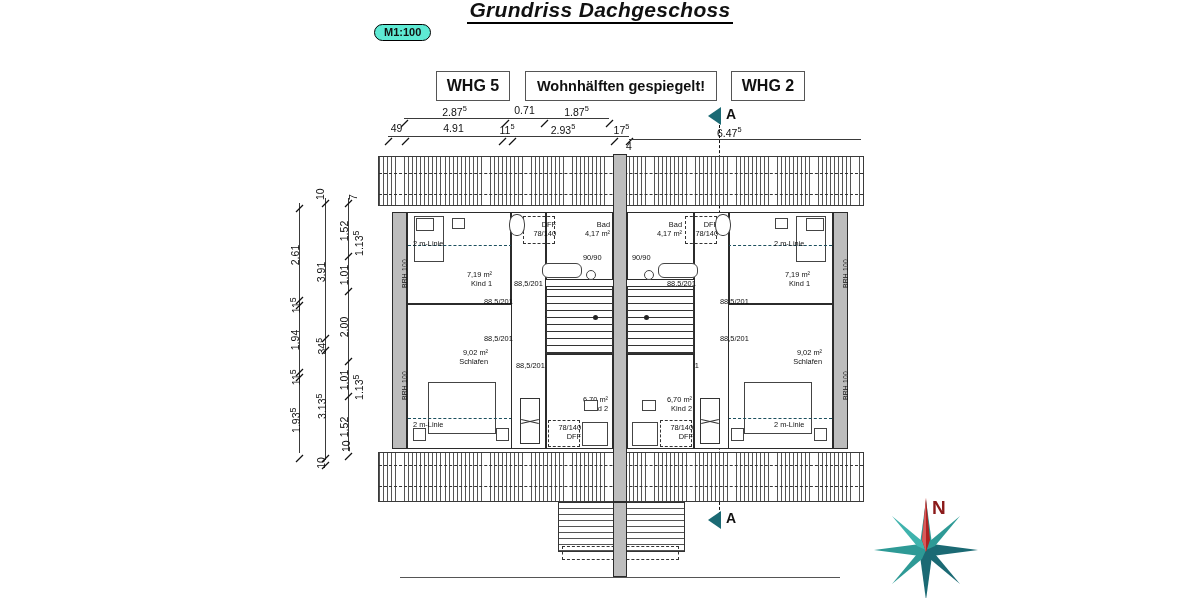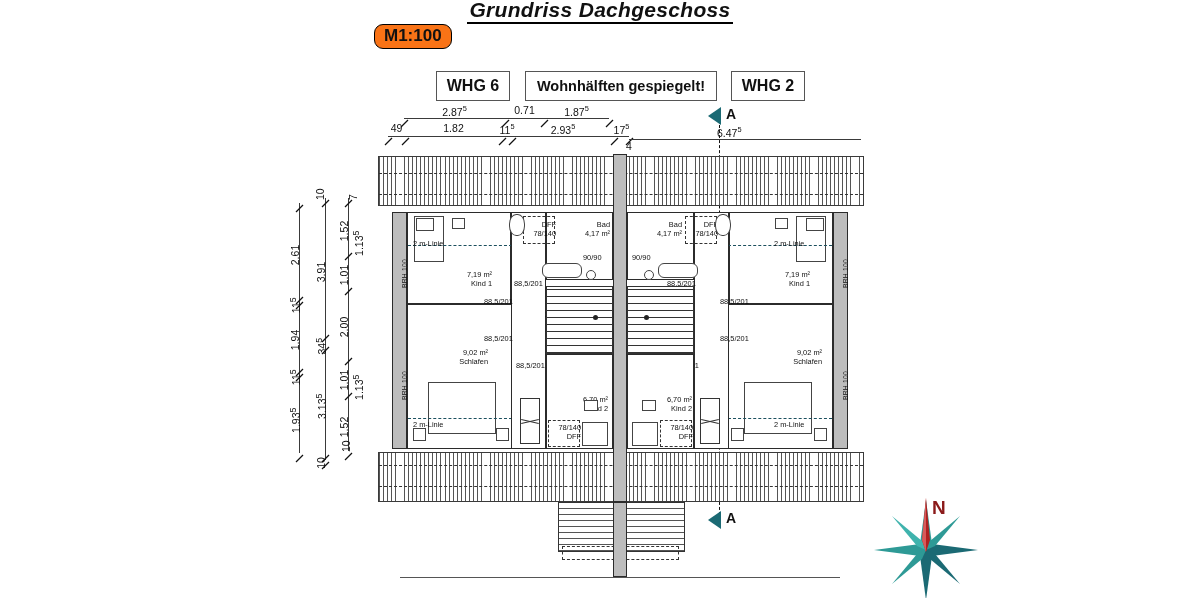--- a/index.html
+++ b/index.html
@@ -5,21 +5,21 @@
   html,body{margin:0;padding:0;background:#fff;}
   body{width:1200px;height:600px;position:relative;overflow:hidden;
        font-family:"Liberation Sans",sans-serif;color:#111;}
   .abs{position:absolute;}
   
   #title{left:0;top:-2px;width:1200px;text-align:center;
          font-family:"Liberation Sans",sans-serif;font-style:italic;font-weight:bold;
          font-size:21px;letter-spacing:.3px;}
   #title span{border-bottom:2px solid #000;padding:0 2px 1px 2px;}
   #scale-badge{left:374px;top:24px;border:1.3px solid #000;border-radius:9px;
-       padding:1px 9px 2px 9px;font-size:17px;font-weight:bold;background:#f97316;}
+       padding:1px 9px 2px 9px;font-size:11px;font-weight:bold;background:#5eead4;}
   
   .capbox{border:1.6px solid #555;background:#fff;font-weight:bold;
           display:flex;align-items:center;justify-content:center;}
   #whg1{left:436px;top:71px;width:72px;height:28px;font-size:16px;}
   #whg2{left:731px;top:71px;width:72px;height:28px;font-size:16px;}
   #mirror-note{left:525px;top:71px;width:190px;height:28px;font-size:14.5px;}
   
   .dim{font-size:10.5px;font-family:"Liberation Sans",sans-serif;white-space:nowrap;}
   .dim sup{font-size:7.4px;vertical-align:super;}
   .vdim{font-size:10.5px;white-space:nowrap;transform-origin:0 0;}
@@ -52,21 +52,21 @@
   #compass{left:868px;top:488px;width:120px;height:110px;}
 </style>
 </head>
 <body>
 
 <div class="abs" id="title">
   <span>Grundriss Dachgeschoss</span>
 </div>
 <div class="abs" id="scale-badge">M1:100</div>
 
-<div class="abs capbox" id="whg1">WHG 6</div>
+<div class="abs capbox" id="whg1">WHG 5</div>
 <div class="abs capbox" id="mirror-note">Wohnhälften gespiegelt!</div>
 <div class="abs capbox" id="whg2">WHG 2</div>
 
 <div id="topdims">
     <div class="abs dline" style="left: 404px; top: 118px; width: 205px; height: 1.2px;"></div>
     <div class="abs" style="left: 400px; top: 114px; width: 9px; height: 9px;"><svg width="9" height="9">
         <line x1="1" y1="8" x2="8" y2="1" stroke="#111" stroke-width="1.3"></line>
       </svg></div>
     <div class="abs" style="left: 501px; top: 114px; width: 9px; height: 9px;"><svg width="9" height="9">
         <line x1="1" y1="8" x2="8" y2="1" stroke="#111" stroke-width="1.3"></line>
@@ -93,21 +93,21 @@
     <div class="abs" style="left: 508px; top: 132px; width: 9px; height: 9px;"><svg width="9" height="9">
         <line x1="1" y1="8" x2="8" y2="1" stroke="#111" stroke-width="1.3"></line>
       </svg></div>
     <div class="abs" style="left: 610px; top: 132px; width: 9px; height: 9px;"><svg width="9" height="9">
         <line x1="1" y1="8" x2="8" y2="1" stroke="#111" stroke-width="1.3"></line>
       </svg></div>
     <div class="abs" style="left: 625px; top: 132px; width: 9px; height: 9px;"><svg width="9" height="9">
         <line x1="1" y1="8" x2="8" y2="1" stroke="#111" stroke-width="1.3"></line>
       </svg></div>
     <div class="abs dim" style="left: 396.5px; top: 122px; transform: translateX(-50%); text-align: center;">49</div>
-    <div class="abs dim" style="left: 453.5px; top: 122px; transform: translateX(-50%);">1.82</div>
+    <div class="abs dim" style="left: 453.5px; top: 122px; transform: translateX(-50%);">4.91</div>
     <div class="abs dim" style="left: 507px; top: 122px; transform: translateX(-50%);">11<sup>5</sup></div>
     <div class="abs dim" style="left: 563px; top: 122px; transform: translateX(-50%);">2.93<sup>5</sup></div>
     <div class="abs dim" style="left: 621.5px; top: 122px; transform: translateX(-50%);">17<sup>5</sup></div>
     <div class="abs dim" style="left: 626px; top: 140px;">4</div>
     <div class="abs dim" style="left: 717px; top: 125px;">6.47<sup>5</sup></div>
     <div class="abs dline" style="left: 629px; top: 139px; width: 232px; height: 1.2px;"></div>
   </div>
 
 <div id="leftdims">
     <div class="abs dline" style="left: 299px; top: 203px; width: 1.2px; height: 250px;"></div>

